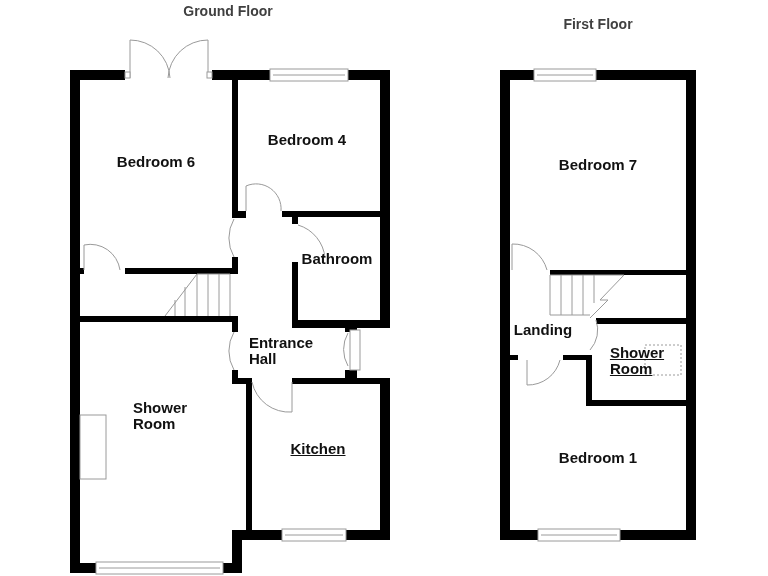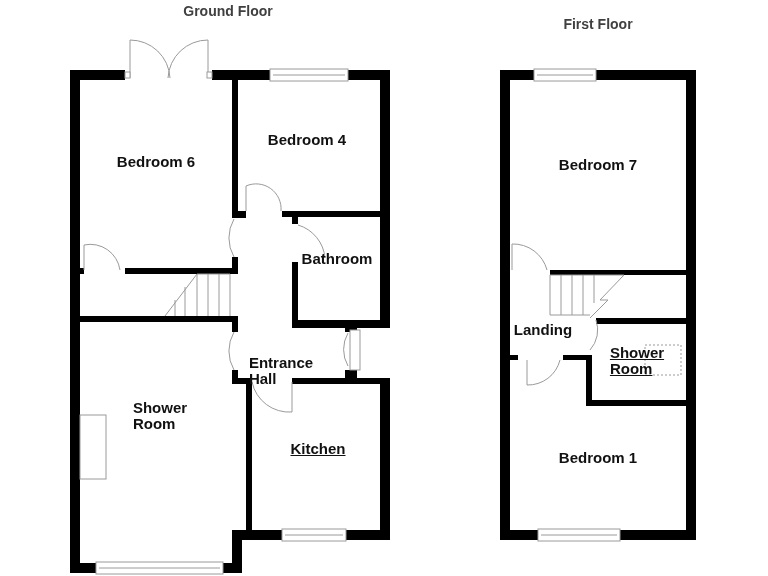--- a/index.html
+++ b/index.html
@@ -99,21 +99,21 @@
     <rect class="thin" x="645" y="345" width="36" height="30" stroke-dasharray="2,2"></rect>
   </g>
 </svg>
 
 <div class="title" style="left:228px;top:3px;">Ground Floor</div>
 <div class="title" style="left:598px;top:16px;">First Floor</div>
 
 <div class="lbl" style="left:156px;top:162px;">Bedroom 6</div>
 <div class="lbl" style="left:307px;top:140px;">Bedroom 4</div>
 <div class="lbl" style="left:337px;top:259px;">Bathroom</div>
-<div class="lbl" style="left:281px;top:371px;white-space:pre;">Entrance
+<div class="lbl" style="left:281px;top:351px;white-space:pre;">Entrance
 Hall</div>
 <div class="lbl" style="left:160px;top:416px;white-space:pre;">Shower
 Room</div>
 <div class="lbl" style="left:318px;top:449px;text-decoration:underline;">Kitchen</div>
 
 <div class="lbl" style="left:598px;top:165px;">Bedroom 7</div>
 <div class="lbl" style="left:543px;top:330px;">Landing</div>
 <div class="lbl" style="left:637px;top:361px;white-space:pre;text-decoration:underline;">Shower
 Room</div>
 <div class="lbl" style="left:598px;top:458px;">Bedroom 1</div>

